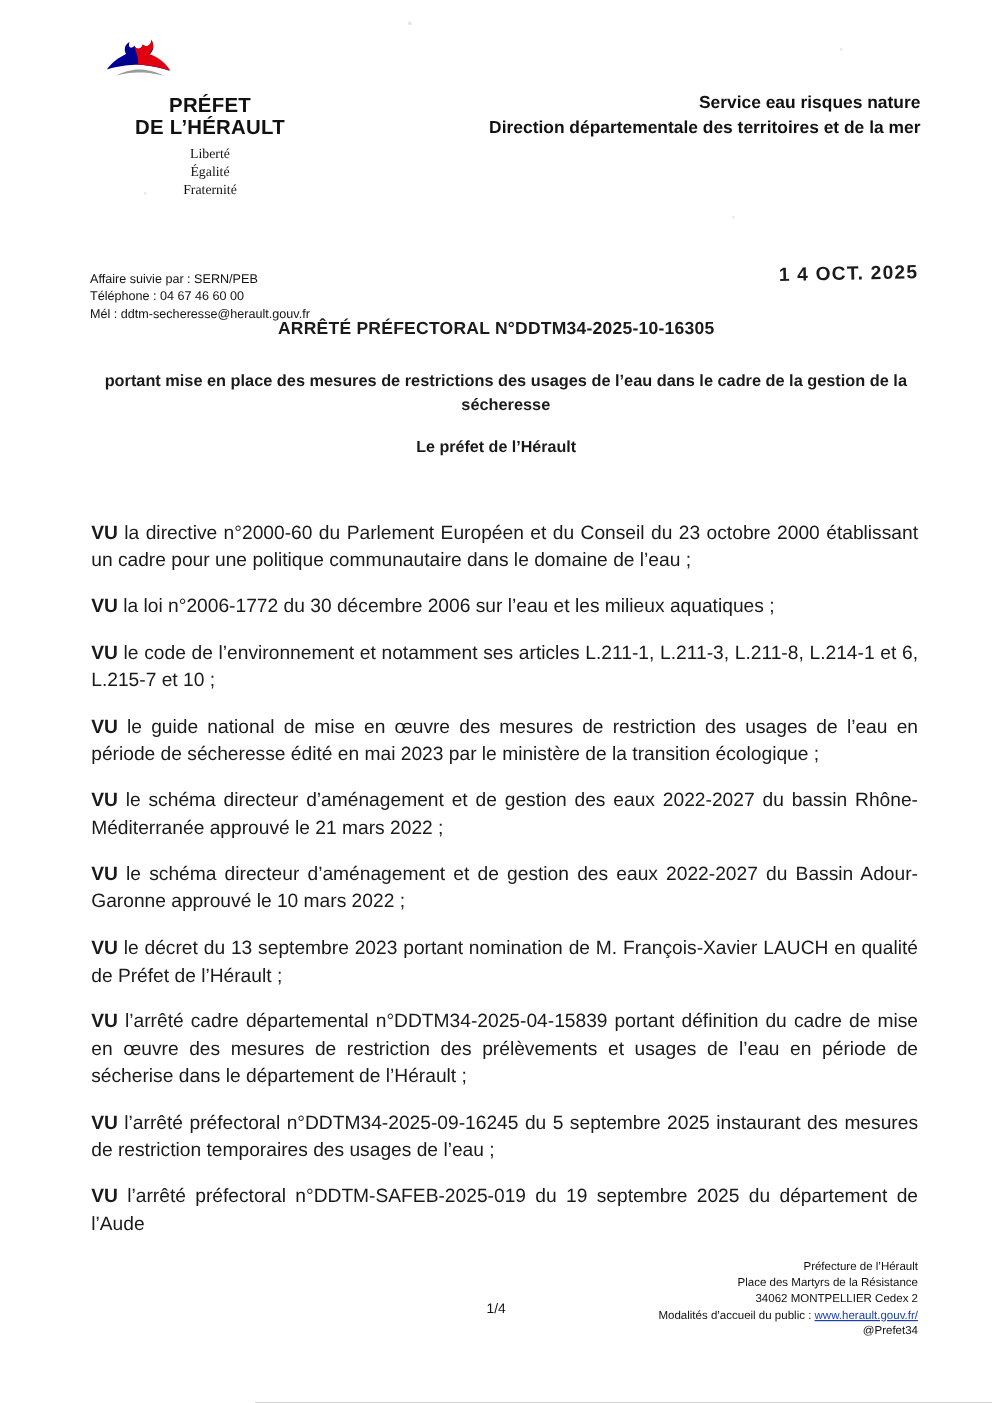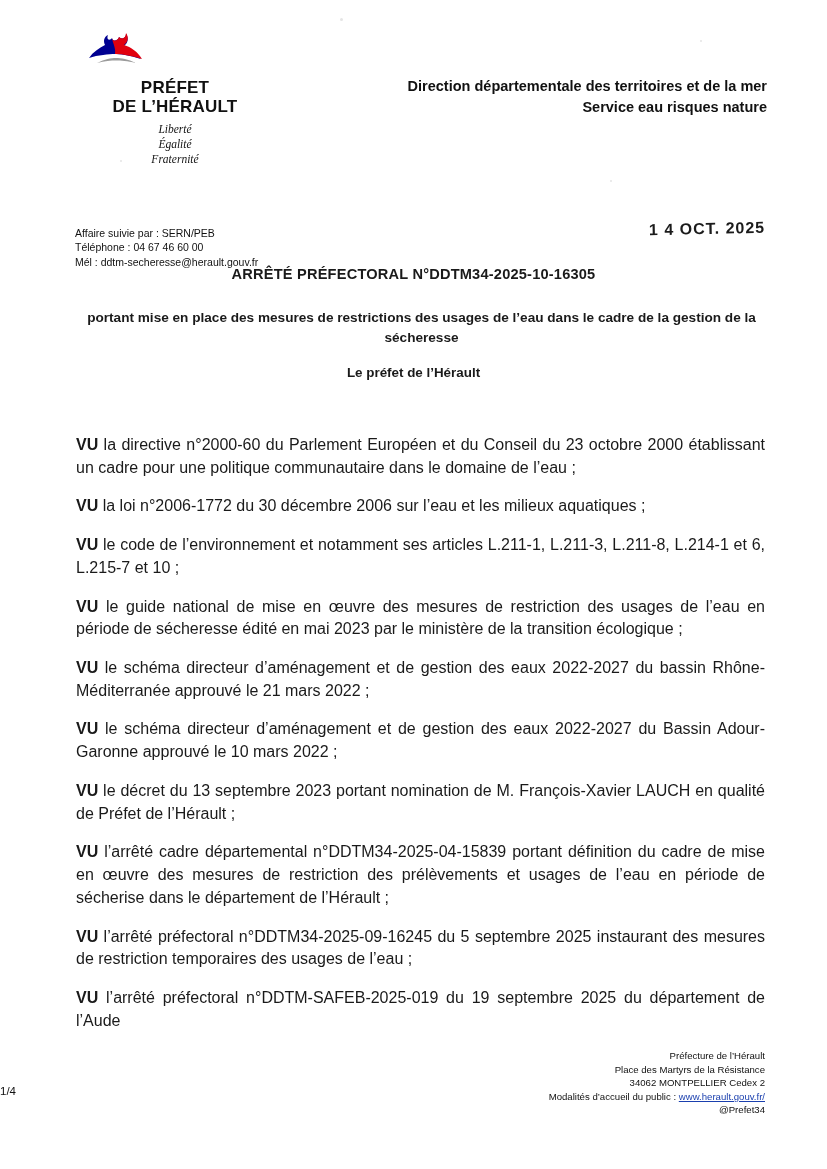--- a/index.html
+++ b/index.html
@@ -45,21 +45,20 @@
     font-weight: bold;
     font-size: 17px;
     letter-spacing: 0.2px;
     line-height: 1.12;
     margin-top: 4px;
     color: #111;
   }
   .devise {
     margin-top: 6px;
     font-family: "Liberation Serif", serif;
-    font-style: italic;
     font-size: 11.5px;
     line-height: 1.28;
     color: #111;
   }
   .service-block {
     position: absolute;
     right: 60px;
     top: 48px;
     text-align: right;
     font-weight: bold;
@@ -149,20 +148,21 @@
   }
   .footer a {
     color: #1a3fae;
     text-decoration: underline;
   }
   .page-num {
     position: absolute;
     bottom: 72px;
     left: 0;
     width: 100%;
+    text-align: center;
     font-size: 11.5px;
     color: #111;
   }
 
   
   .speck {
     position: absolute;
     background: #cfcfcf;
     opacity: 0.55;
     border-radius: 50%;
@@ -193,22 +193,22 @@
         <div>DE L’HÉRAULT</div>
       </div>
       <div class="devise">
         <div>Liberté</div>
         <div>Égalité</div>
         <div>Fraternité</div>
       </div>
     </div>
 
     <div class="service-block">
+      <div>Service eau risques nature</div>
       <div>Direction départementale des territoires et de la mer</div>
-      <div>Service eau risques nature</div>
     </div>
   </div>
 
   <div class="contact">
     <div>Affaire suivie par : SERN/PEB</div>
     <div>Téléphone : 04 67 46 60 00</div>
     <div>Mél : ddtm-secheresse@herault.gouv.fr</div>
   </div>
 
   <div class="date-stamp">1 4 OCT. 2025</div>

